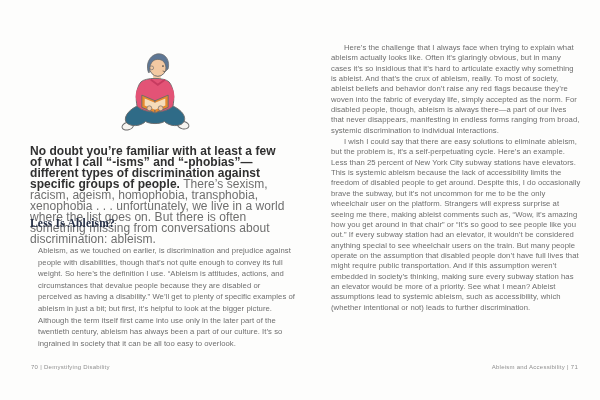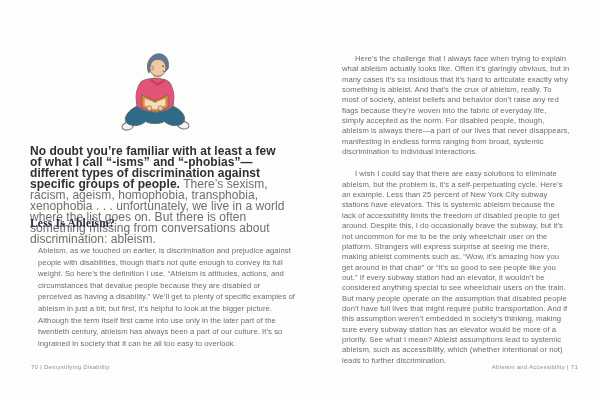--- a/index.html
+++ b/index.html
@@ -19,21 +19,21 @@
     font-size:11.5px;font-weight:bold;color:#232d44;letter-spacing:.2px;
   }
   .body-left{
     position:absolute;left:30px;top:237px;width:258px;margin:8px;
     font-size:7.7px;line-height:11.6px;color:#6e6e6e;letter-spacing:.05px;
   }
   .body-right{
     position:absolute;left:330px;top:42px;width:252px;
     font-size:7.7px;line-height:10.35px;color:#6e6e6e;letter-spacing:.05px;
   }
-  .body-right p{margin:12px;text-indent:13px;}
+  .body-right p{margin:1px;text-indent:13px;}
   .footer{
     position:absolute;top:364px;font-size:6px;color:#8f8f8f;letter-spacing:.25px;
   }
   .footer-left{left:30px;}
   .footer-right{right:21px;text-align:right;}
   .footer span{margin:0 1px;}
 </style>
 </head>
 <body>
 

